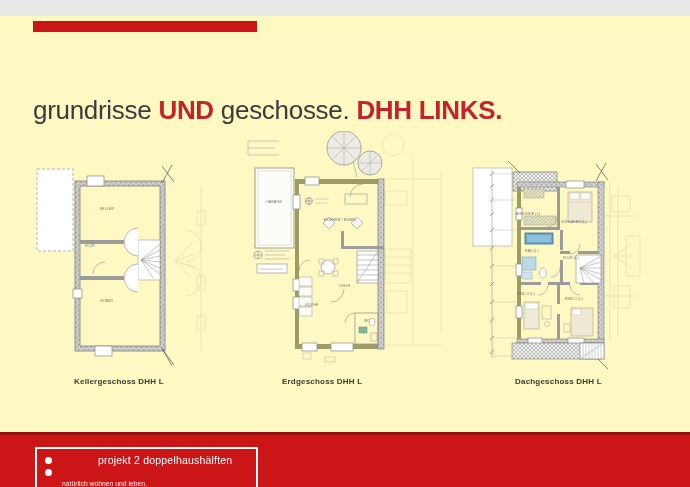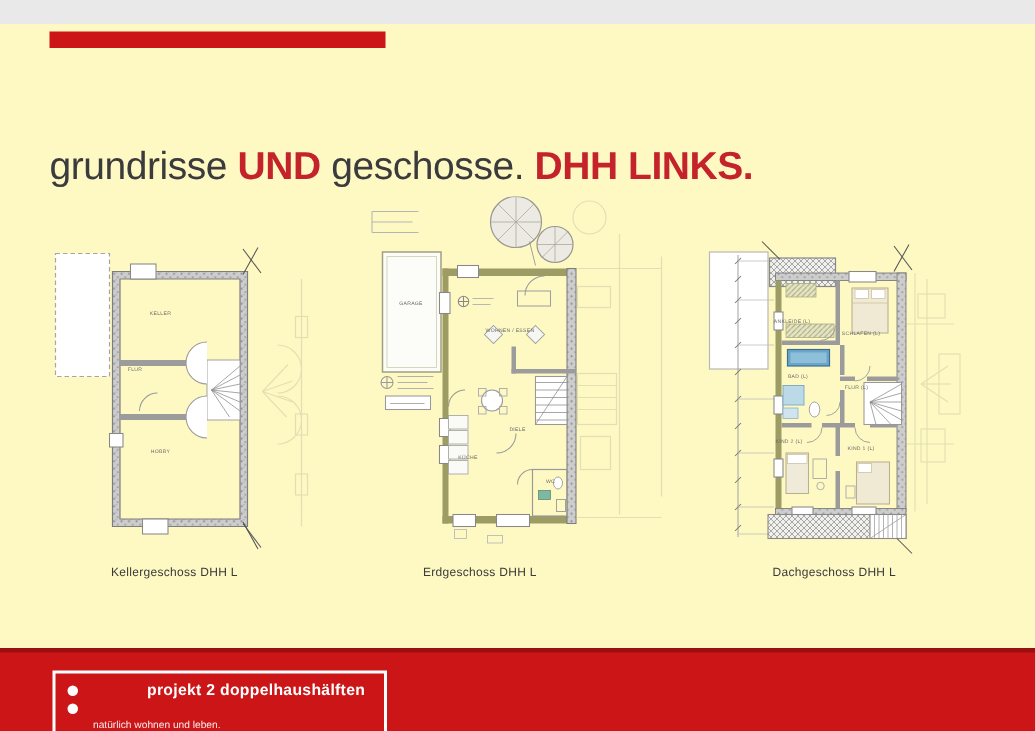--- a/index.html
+++ b/index.html
@@ -9,28 +9,28 @@
   }
   .abs{position:absolute;}
   
   #title{left:33px;top:79px;font-size:26px;letter-spacing:-0.3px;white-space:nowrap;}
   #title .dark{color:#3b3b3d;font-weight:400;}
   #title .red{color:#c4232b;font-weight:700;}
   #title span{margin-right:7px;}
   
   #top-bar{left:33px;top:5px;width:224px;height:11px;background:#cc1517;}
   
-  .caption{font-size:8px;color:#3a3a3a;letter-spacing:0.2px;}
+  .caption{font-size:8px;color:#3a3a3a;letter-spacing:0.2px;font-weight:bold;}
   
   .lbl{font-size:3.4px;line-height:1.2;color:#6a6a6a;text-align:center;letter-spacing:0.2px;}
   
   #footer{left:0;top:416px;width:690px;height:71px;background:#cc1517;border-top:3px solid #9a0f12;}
   #footer-box{left:35px;top:12px;width:219px;height:45px;border:2px solid #ffffff;}
   .bullet{width:7px;height:7px;border-radius:50%;background:#ffffff;}
-  #f-line1{left:25px;top:5px;font-size:10.5px;font-weight:700;color:#ffffff;letter-spacing:0.2px;padding-left:36px;}
+  #f-line1{left:25px;top:5px;font-size:10.5px;font-weight:400;color:#ffffff;letter-spacing:0.2px;padding-left:36px;}
   #f-line2{left:25px;top:17px;font-size:11.5px;font-weight:700;color:#ffffff;letter-spacing:0.2px;}
   #f-line3{left:25px;top:31px;font-size:6.8px;color:rgba(255,255,255,0.92);}
   svg{display:block;}
 </style>
 </head>
 <body>
 
 <div id="slide">
 
   <div id="top-bar" class="abs"></div>

